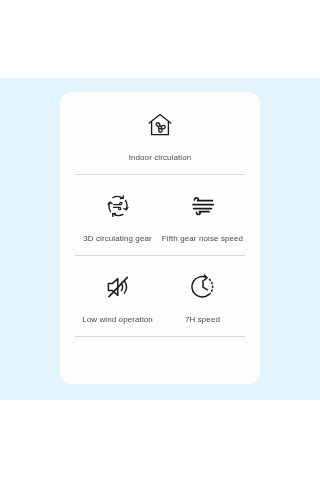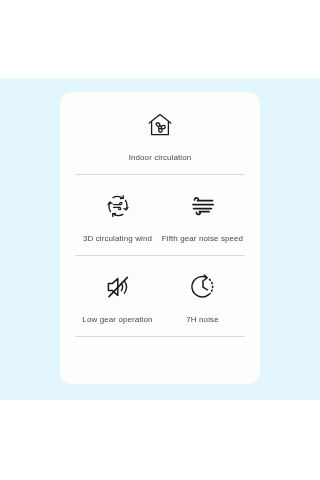--- a/index.html
+++ b/index.html
@@ -139,21 +139,21 @@
             <path d="M9.8 25.4 L9.7 22.6 L12.5 22.4"></path>
             <path d="M24.9 16.6 L23.2 18.9 L20.9 17.5"></path>
             <path d="M5.1 13.4 L6.8 11.1 L9.1 12.5"></path>
 
             <path d="M10.6 13.6 L17.6 13.6"></path>
             <path d="M10.6 16.4 L16.4 16.4"></path>
             <path d="M17.6 13.6 C19.2 13.6 19.3 11.4 17.9 11.4 C17.1 11.4 16.7 11.9 16.7 12.4" stroke-width="1.2"></path>
             <path d="M16.4 16.4 C18.0 16.4 18.2 18.6 16.7 18.6 C15.9 18.6 15.5 18.1 15.5 17.6" stroke-width="1.2"></path>
           </svg>
         </span>
-        <span class="feature-label">3D circulating wind</span>
+        <span class="feature-label">3D circulating gear</span>
       </div>
 
       <div class="feature-cell">
         <span class="feature-icon">
           <svg width="30" height="30" viewBox="0 0 30 30" fill="none" stroke="#1a1a1a" stroke-width="1.7" stroke-linecap="round" stroke-linejoin="round">
             <path d="M6.5 9.0 C6.5 7.0 8.6 6.3 9.8 7.3 C10.6 8.0 10.5 9.1 9.7 9.6"></path>
             <path d="M9.7 9.6 L24.5 9.6"></path>
             <path d="M5.0 13.6 L25.2 13.6"></path>
             <path d="M5.6 17.6 L23.4 17.6"></path>
             <path d="M8.4 21.3 C8.4 23.3 10.5 24.0 11.7 23.0 C12.5 22.3 12.4 21.2 11.6 20.7"></path>
@@ -175,37 +175,37 @@
           <svg width="30" height="30" viewBox="0 0 30 30" fill="none" stroke="#1a1a1a" stroke-width="1.5" stroke-linecap="round" stroke-linejoin="round">
 
             <path d="M5.4 11.6 L9.2 11.6 L14.8 6.6 L14.8 23.4 L9.2 18.4 L5.4 18.4 Z"></path>
 
             <path d="M18.4 11.3 C19.8 13.5 19.8 16.5 18.4 18.7" stroke-width="1.4"></path>
             <path d="M21.4 8.8 C24.0 12.5 24.0 17.5 21.4 21.2" stroke-width="1.4"></path>
 
             <path d="M6.0 24.6 L24.4 5.4" stroke-width="1.6"></path>
           </svg>
         </span>
-        <span class="feature-label">Low gear operation</span>
+        <span class="feature-label">Low wind operation</span>
       </div>
 
       <div class="feature-cell">
         <span class="feature-icon">
           <svg width="30" height="30" viewBox="0 0 30 30" fill="none" stroke="#1a1a1a" stroke-width="1.5" stroke-linecap="round" stroke-linejoin="round">
 
             <path d="M18.6 5.6 A10.2 10.2 0 1 0 20.6 22.6"></path>
 
             <path d="M21.4 22.2 A10.2 10.2 0 0 0 20.6 6.6" stroke-dasharray="1.2 2.6" stroke-width="1.5"></path>
 
             <path d="M16.4 3.0 L19.2 5.7 L16.3 8.1" stroke-width="1.4"></path>
 
             <path d="M15 8.6 L15 15.2 L19.4 17.8"></path>
           </svg>
         </span>
-        <span class="feature-label">7H noise</span>
+        <span class="feature-label">7H speed</span>
       </div>
 
     </div>
 
     <div class="row-divider"></div>
 
   </div>
 </div>
 
 </body></html>

